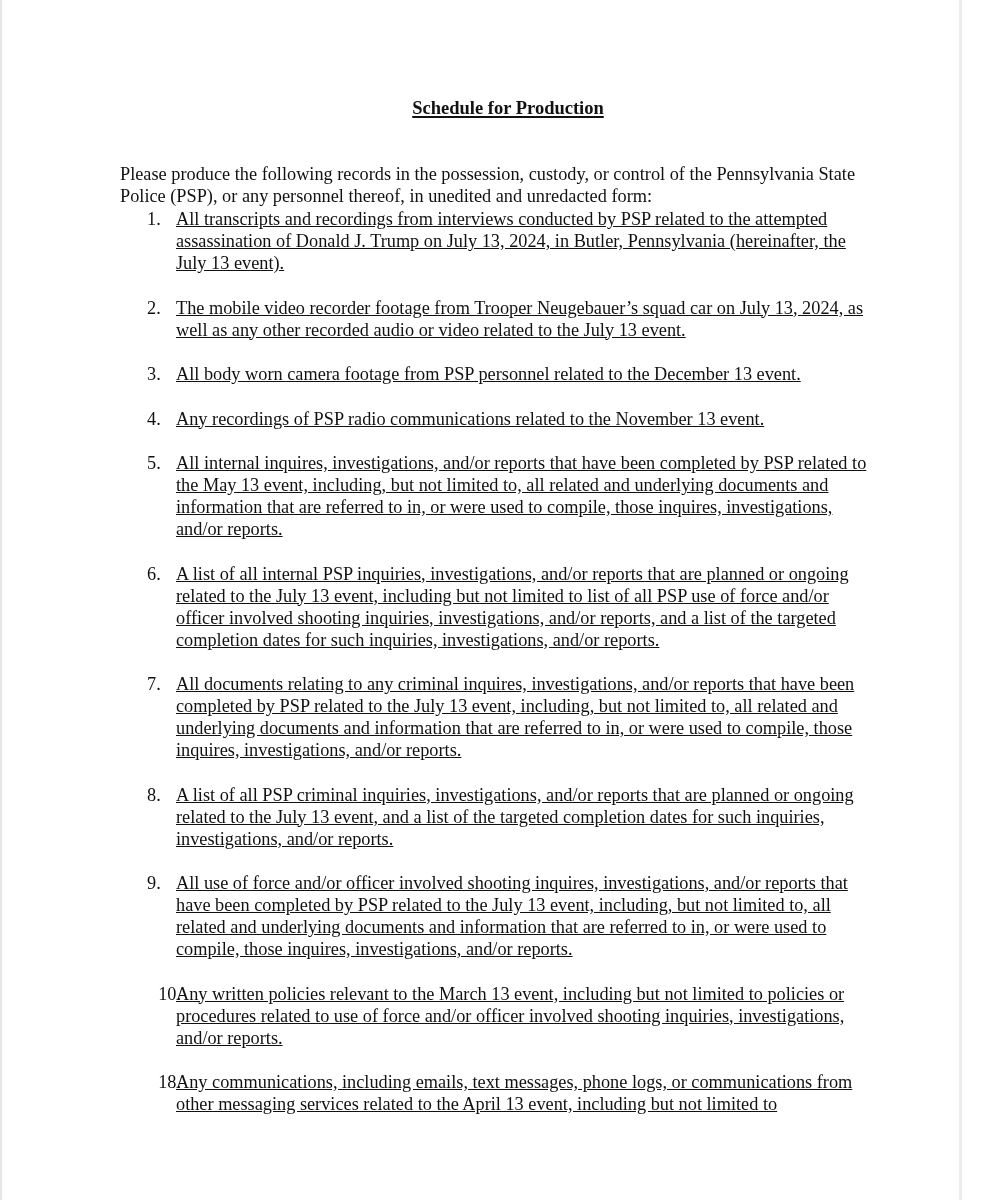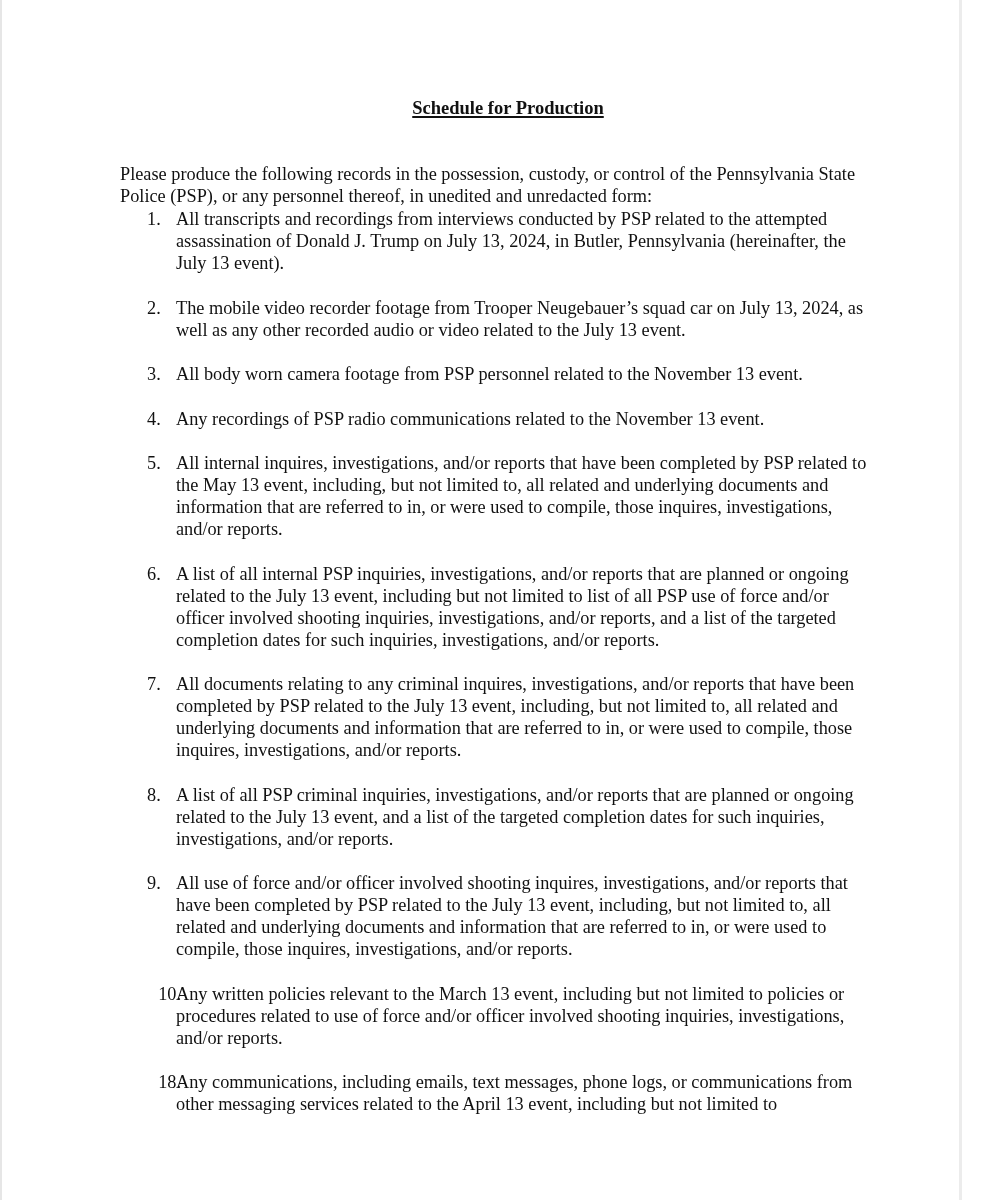--- a/index.html
+++ b/index.html
@@ -71,20 +71,21 @@
       top: 0;
       width: 28px;
       text-align: left;
     }
     .item .num.two-digit {
       left: 34px;
       text-align: right;
     }
     .item .text {
       display: block;
+      text-decoration: underline;
     }
   </style>
 </head>
 <body>
 
 <div class="page">
   <h1 class="title">Schedule for Production</h1>
 
   <p class="intro">Please produce the following records in the possession, custody, or control of the Pennsylvania State Police (PSP), or any personnel thereof, in unedited and unredacted form:</p>
 
@@ -92,21 +93,21 @@
     <li class="item">
       <span class="num">1.</span>
       <span class="text">All transcripts and recordings from interviews conducted by PSP related to the attempted assassination of Donald J. Trump on July 13, 2024, in Butler, Pennsylvania (hereinafter, the July 13 event).</span>
     </li>
     <li class="item">
       <span class="num">2.</span>
       <span class="text">The mobile video recorder footage from Trooper Neugebauer’s squad car on July 13, 2024, as well as any other recorded audio or video related to the July 13 event.</span>
     </li>
     <li class="item">
       <span class="num">3.</span>
-      <span class="text">All body worn camera footage from PSP personnel related to the November 13 event.</span>
+      <span class="text">All body worn camera footage from PSP personnel related to the December 13 event.</span>
     </li>
     <li class="item">
       <span class="num">4.</span>
       <span class="text">Any recordings of PSP radio communications related to the November 13 event.</span>
     </li>
     <li class="item">
       <span class="num">5.</span>
       <span class="text">All internal inquires, investigations, and/or reports that have been completed by PSP related to the May 13 event, including, but not limited to, all related and underlying documents and information that are referred to in, or were used to compile, those inquires, investigations, and/or reports.</span>
     </li>
     <li class="item">

